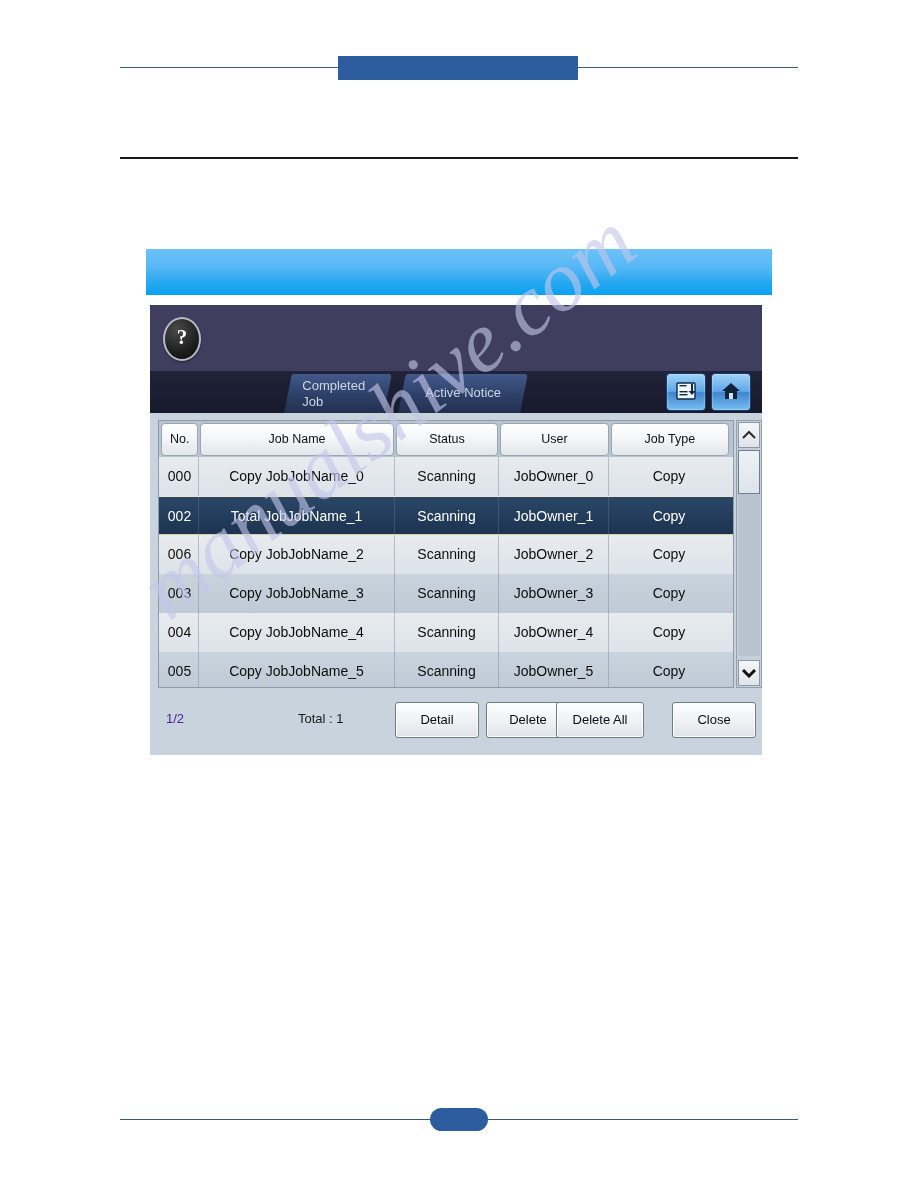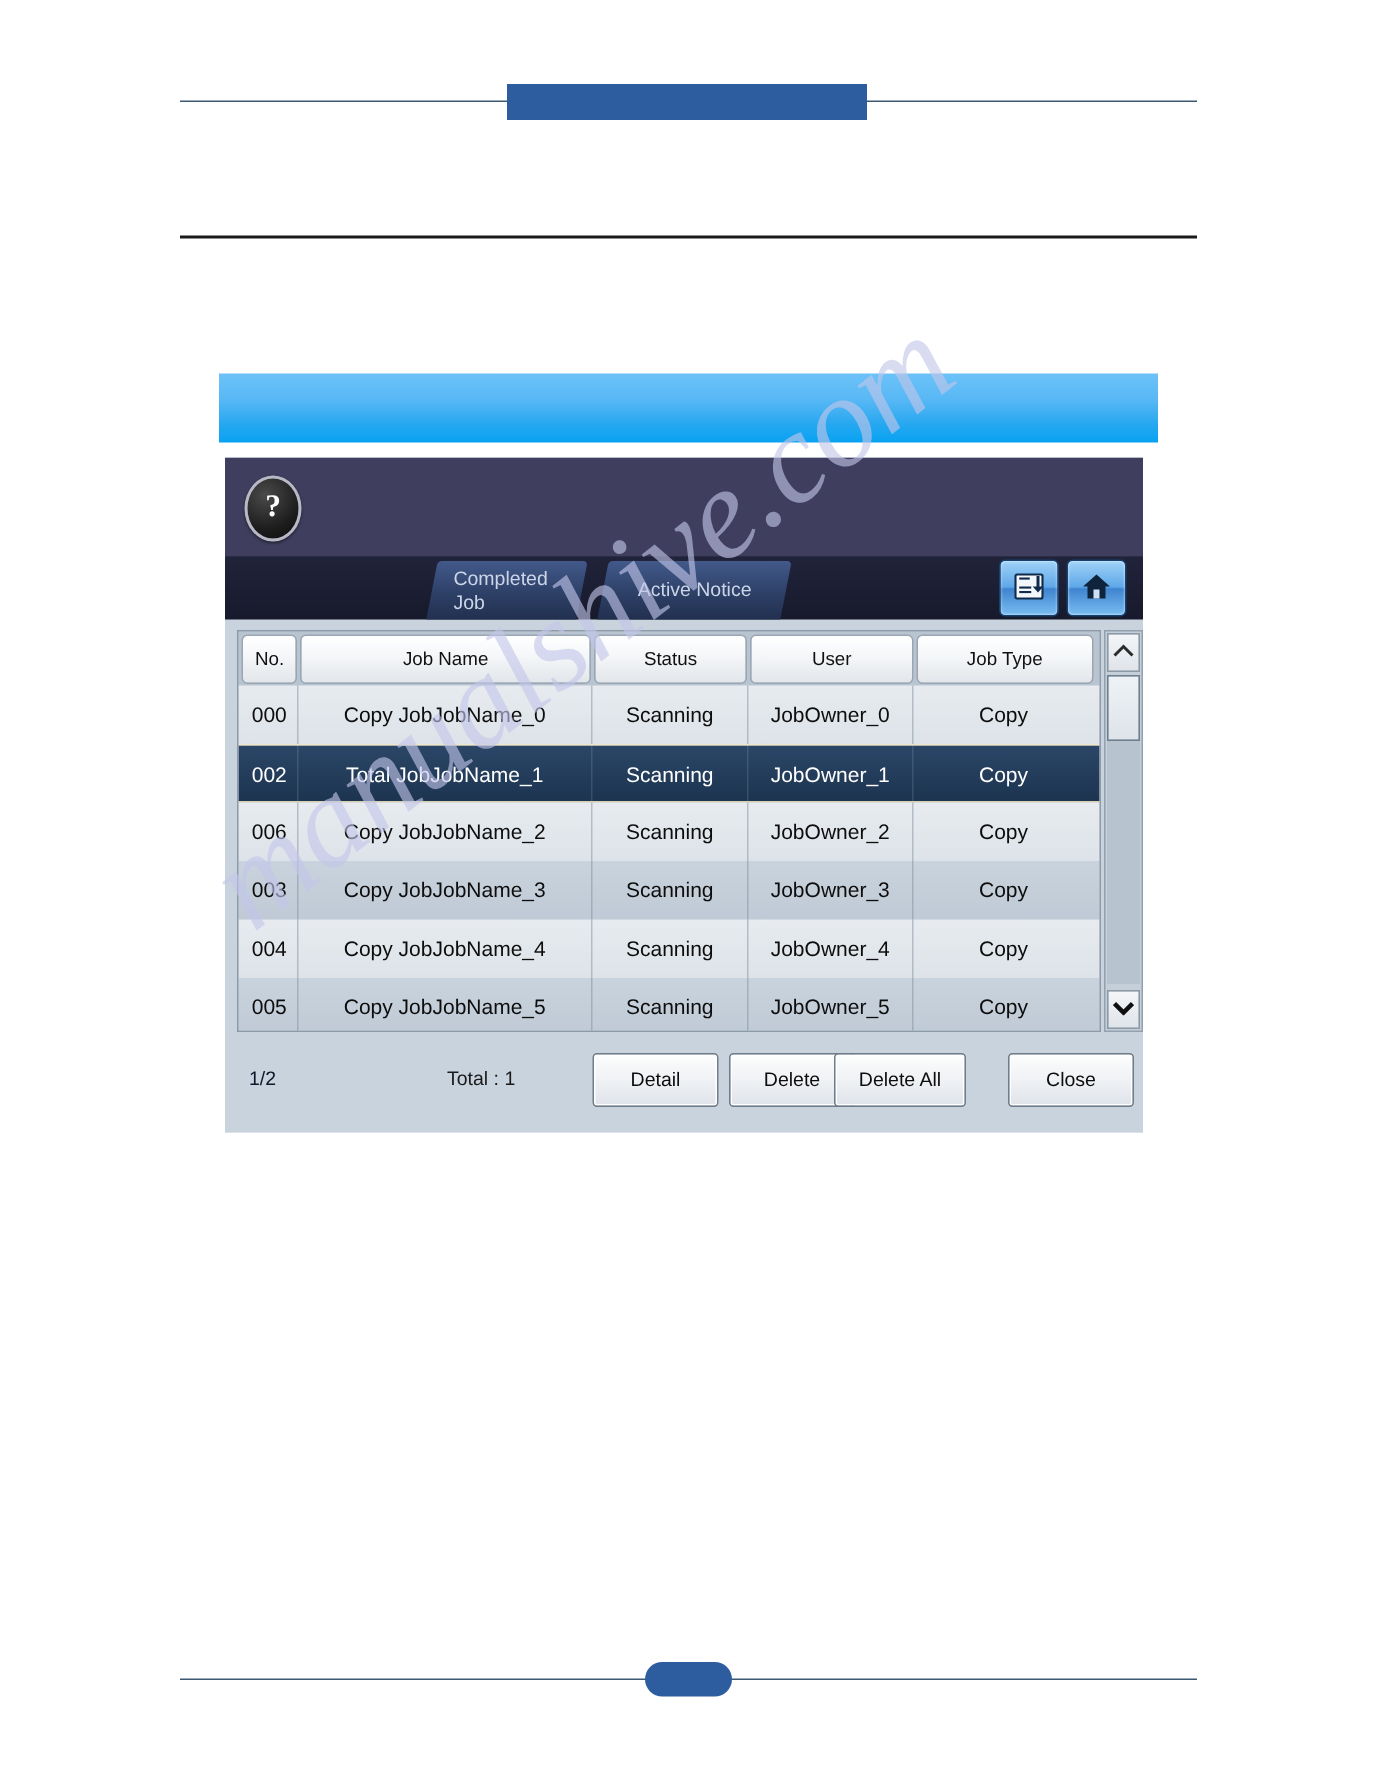--- a/index.html
+++ b/index.html
@@ -298,21 +298,21 @@
     top: 388px;
     width: 612px;
     height: 62px;
     background: #c9d3dd;
   }
   .page-indicator {
     position: absolute;
     left: 16px;
     top: 18px;
     font-size: 13px;
-    color: #0f172a;
+    color: #4c1d95;
   }
   .total-label {
     position: absolute;
     left: 148px;
     top: 18px;
     font-size: 13px;
     color: #1a1a1a;
   }
   .footer-btn {
     position: absolute;

